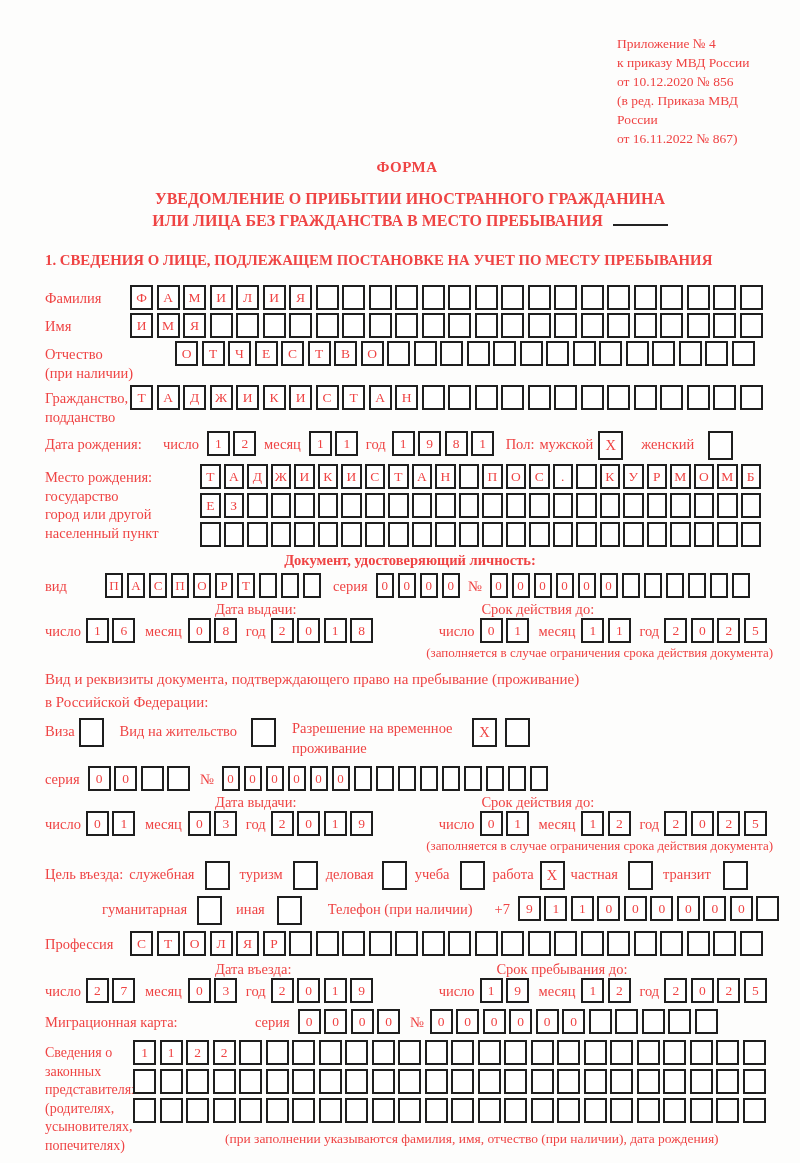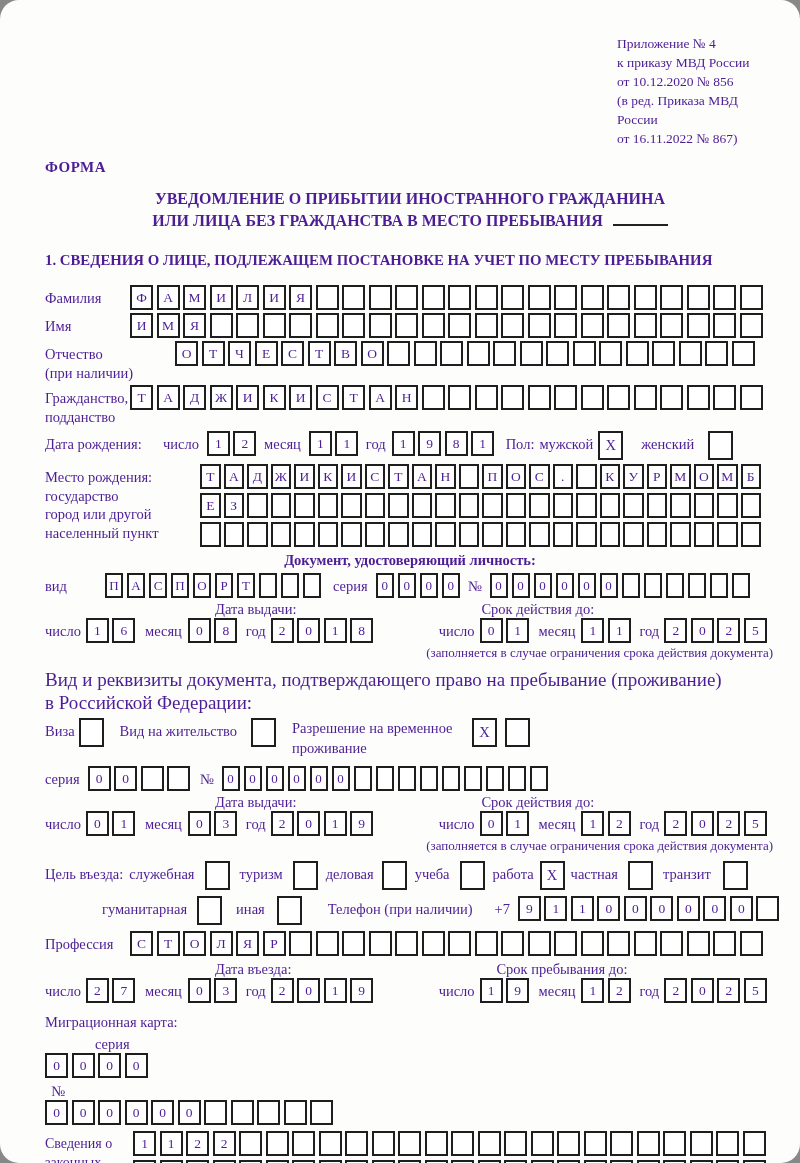--- a/index.html
+++ b/index.html
@@ -1,40 +1,40 @@
 <!DOCTYPE html>
 <html><head>
 <meta charset="utf-8">
 <style>
   html,body{margin:0;padding:0;background:#888;}
-  .page{width:800px;height:1163px;background:#fdfdfc;color:#4c1d95;position:relative;
+  .page{width:800px;height:1163px;background:#fdfdfc;color:#ef4444;position:relative;
     font-family:"Liberation Serif","DejaVu Serif",serif;box-sizing:border-box;
-    padding:34px 25px 0 45px;overflow:hidden;border-radius:19px;}
+    padding:34px 25px 0 45px;overflow:hidden;}
   .appendix{margin-left:572px;font-size:13.5px;line-height:19px;}
   .amend{}
-  .forma{text-align:left;font-weight:bold;font-size:15px;margin-top:11px;padding-right:6px;letter-spacing:.5px;}
+  .forma{text-align:center;font-weight:bold;font-size:15px;margin-top:11px;padding-right:6px;letter-spacing:.5px;}
   .title{text-align:center;font-weight:bold;font-size:16px;line-height:22px;margin-top:12px;}
   .tline{display:inline-block;width:55px;border-bottom:2px solid #222;margin-left:10px;height:14px;}
   .sec-head{font-weight:bold;font-size:14.8px;margin-top:20px;margin-bottom:16px;}
   .frow{display:flex;align-items:flex-start;margin-bottom:3px;}
   .irow{display:flex;align-items:flex-start;flex-wrap:nowrap;}
   .lbl{font-size:14.5px;line-height:18.5px;padding-top:4px;flex-shrink:0;}
   .w85{width:85px;}.w130{width:130px;}.w155{width:155px;}.w160{width:160px;}
   .cells{display:flex;flex-wrap:nowrap;flex-shrink:0;}
   .cell{width:19px;height:21px;border:2px solid #1e1e1e;margin-right:3.5px;display:inline-flex;
     align-items:center;justify-content:center;font-size:13.5px;flex-shrink:0;background:#fff;}
   .md .cell{width:16.5px;margin-right:3px;}
   .sm .cell{width:14px;margin-right:4px;font-size:13px;}
   .chk{width:21px;height:25px;border:2px solid #1e1e1e;display:inline-flex;align-items:center;
     justify-content:center;font-size:14.5px;flex-shrink:0;background:#fff;}
   .dlbl{font-size:14.5px;padding-top:5px;flex-shrink:0;white-space:nowrap;}
   .doc-head{text-align:center;font-weight:bold;font-size:14.5px;margin:5px 0 4px;}
   .dh{display:flex;font-size:14.5px;font-weight:normal;margin-top:3px;}
   .note{font-size:13px;text-align:right;margin:2px 2px 7px 0;}
-  .txt{font-size:19px;line-height:23px;}
+  .txt{font-size:15px;line-height:23px;}
   .opt{text-align:left;font-size:14.5px;line-height:20px;flex-shrink:0;}
   .col{display:flex;flex-direction:column;}
   .mb4{margin-bottom:4px;}
   .rep-note{font-size:13.5px;margin:8px 0 0 92px;}
 </style>
 </head>
 <body>
 
 <div class="page">
 
@@ -567,21 +567,21 @@
       </span>
     <span class="dlbl" style="margin:0 5px 0 5px;">год</span>
     <span class="cells">
         <span class="cell">2</span>
         <span class="cell">0</span>
         <span class="cell">2</span>
         <span class="cell">5</span>
       </span>
   </div>
 
-  <div class="irow" style="margin-top:6px;margin-bottom:6px;flex-direction:column;">
+  <div class="irow" style="margin-top:6px;margin-bottom:6px;">
     <span class="dlbl w160">Миграционная карта:</span>
     <span class="dlbl" style="margin-left:50px;margin-right:8px;">серия</span>
     <span class="cells">
         <span class="cell">0</span>
         <span class="cell">0</span>
         <span class="cell">0</span>
         <span class="cell">0</span>
       </span>
     <span class="dlbl" style="margin:0 6px 0 6px;">№</span>
     <span class="cells">

